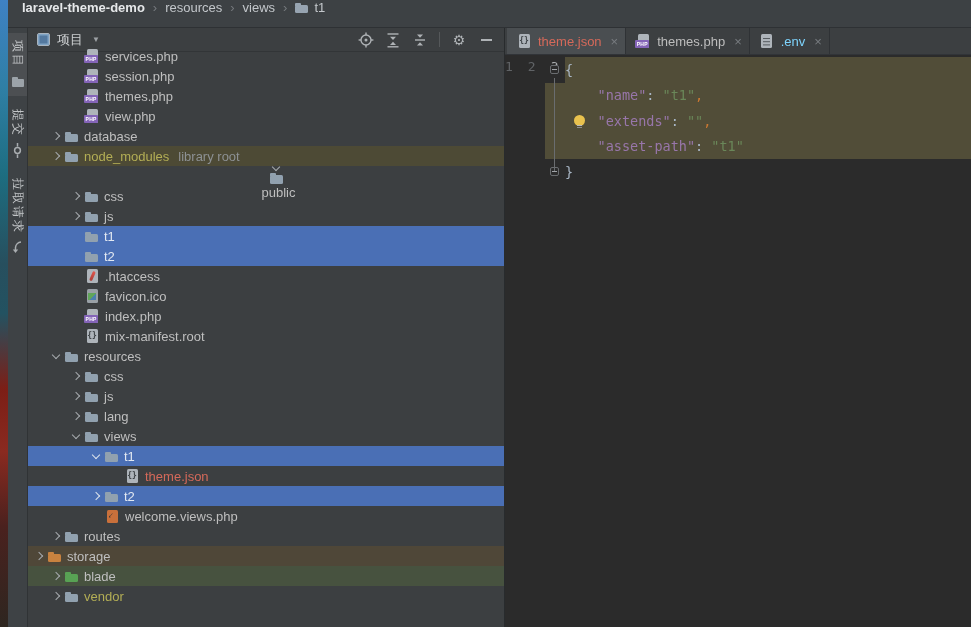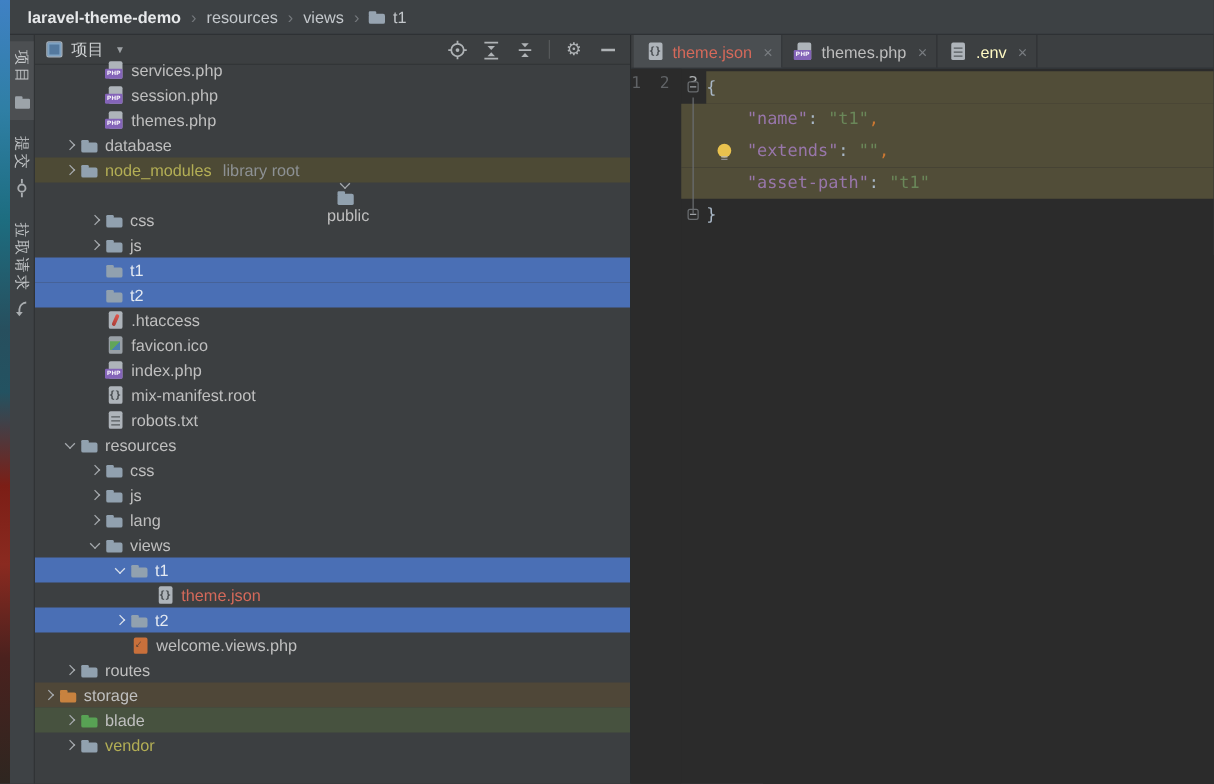--- a/index.html
+++ b/index.html
@@ -6,21 +6,21 @@
   body { font-family:"Liberation Sans","DejaVu Sans",sans-serif; background:#222; }
   .app { position:relative; width:971px; height:627px; background:#3C3F41; overflow:hidden; color:#BFBFBF; }
 
   
   .wallpaper { position:absolute; left:0; top:0; width:8px; height:627px;
     background:linear-gradient(#3f81c4 0%, #2f7fa5 14%, #1d6d80 28%, #274f5e 42%, #235261 50%, #7c1e16 62%, #8a2a20 72%, #4a211e 84%, #2e2620 100%); }
 
   .content { position:absolute; left:8px; top:0; right:0; height:627px; display:flex; flex-direction:column; }
 
   
-  .bcbar { height:28px; flex:none; background:#3D4144; border-bottom:1px solid #2E3134; display:flex; align-items:center; padding-left:14px; font-size:13px; }
+  .bcbar { height:28px; flex:none; background:#3D4144; border-bottom:1px solid #2E3134; display:flex; align-items:flex-start; padding-left:14px; font-size:13px; }
   .bc-item { color:#C3C7CB; display:inline-flex; align-items:center; gap:5px; }
   .bc-item.bold { font-weight:bold; color:#E6E8EA; }
   .bc-sep { color:#75797D; margin:0 8px; font-size:13px; }
   .mini-folder { position:relative; width:14px; height:13px; display:inline-block; }
   .mini-folder::before { content:""; position:absolute; left:0; top:2px; width:6px; height:3px; background:#97A4B1; border-radius:1px 1px 0 0; }
   .mini-folder::after  { content:""; position:absolute; left:0; top:4px; width:13px; height:8px; background:#97A4B1; border-radius:1.5px; }
 
   .body { flex:1; display:flex; min-height:0; }
 
   
@@ -209,20 +209,28 @@
               <span class="tlabel">session.php</span>
             </span>
             <span class="trow" style="padding-left: 40px;">
               <span class="chevslot"></span>
               <span class="ficon php">
                 <span class="pg"></span>
                 <span class="badge">PHP</span>
               </span>
               <span class="tlabel">themes.php</span>
             </span>
+            <span class="trow" style="padding-left: 40px;">
+              <span class="chevslot"></span>
+              <span class="ficon php">
+                <span class="pg"></span>
+                <span class="badge">PHP</span>
+              </span>
+              <span class="tlabel">view.php</span>
+            </span>
             <span class="trow" style="padding-left: 20px;">
               <span class="chevslot">
                 <span class="chev right"></span>
               </span>
               <span class="tfolder"></span>
               <span class="tlabel">database</span>
             </span>
             <span class="trow row-olive" style="padding-left: 20px;">
               <span class="chevslot">
                 <span class="chev right"></span>
@@ -283,27 +291,20 @@
                 <span class="badge">PHP</span>
               </span>
               <span class="tlabel">index.php</span>
             </span>
             <span class="trow" style="padding-left: 40px;">
               <span class="chevslot"></span>
               <span class="ficon json">
                 <span class="pg"></span>
               </span>
               <span class="tlabel">mix-manifest.root</span>
-            </span>
-            <span class="trow" style="padding-left: 40px;">
-              <span class="chevslot"></span>
-              <span class="ficon text">
-                <span class="pg"></span>
-              </span>
-              <span class="tlabel">robots.txt</span>
             </span>
             <span class="trow" style="padding-left: 20px;">
               <span class="chevslot">
                 <span class="chev down"></span>
               </span>
               <span class="tfolder"></span>
               <span class="tlabel">resources</span>
             </span>
             <span class="trow" style="padding-left: 40px;">
               <span class="chevslot">
@@ -406,21 +407,21 @@
                 <span class="pg"></span>
                 <span class="badge">PHP</span>
               </span>
               <span style="color: rgb(189, 189, 189);">themes.php</span>
               <span class="close">×</span>
             </span>
             <span class="etab">
               <span class="ficon text">
                 <span class="pg"></span>
               </span>
-              <span style="color: #fef9c3;">.env</span>
+              <span style="color: #7dd3fc;">.env</span>
               <span class="close">×</span>
             </span>
           </div>
         <div class="ebody">
           <div class="gutter"><span class="gnum">1</span><span class="gnum">2</span><span class="gnum current">3</span><span class="gnum">4</span><span class="gnum">5</span></div>
           <div class="lineswrap">
               <span class="eline sel-code" style="display: flex;"><span class="foldcol"></span><span class="codearea"><span class="tk-p">{</span></span></span>
               <span class="fold-box" style="top: 10.25px;"></span>
               <span class="eline sel-full" style="display: flex;"><span class="foldcol"></span><span class="codearea"><span class="tk-p">    </span><span class="tk-k">"name"</span><span class="tk-p">: </span><span class="tk-s">"t1"</span><span class="tk-c">,</span></span></span>
               <span class="eline sel-full" style="display: flex;"><span class="foldcol"></span><span class="codearea"><span class="tk-p">    </span><span class="tk-k">"extends"</span><span class="tk-p">: </span><span class="tk-s">""</span><span class="tk-c">,</span></span></span>

